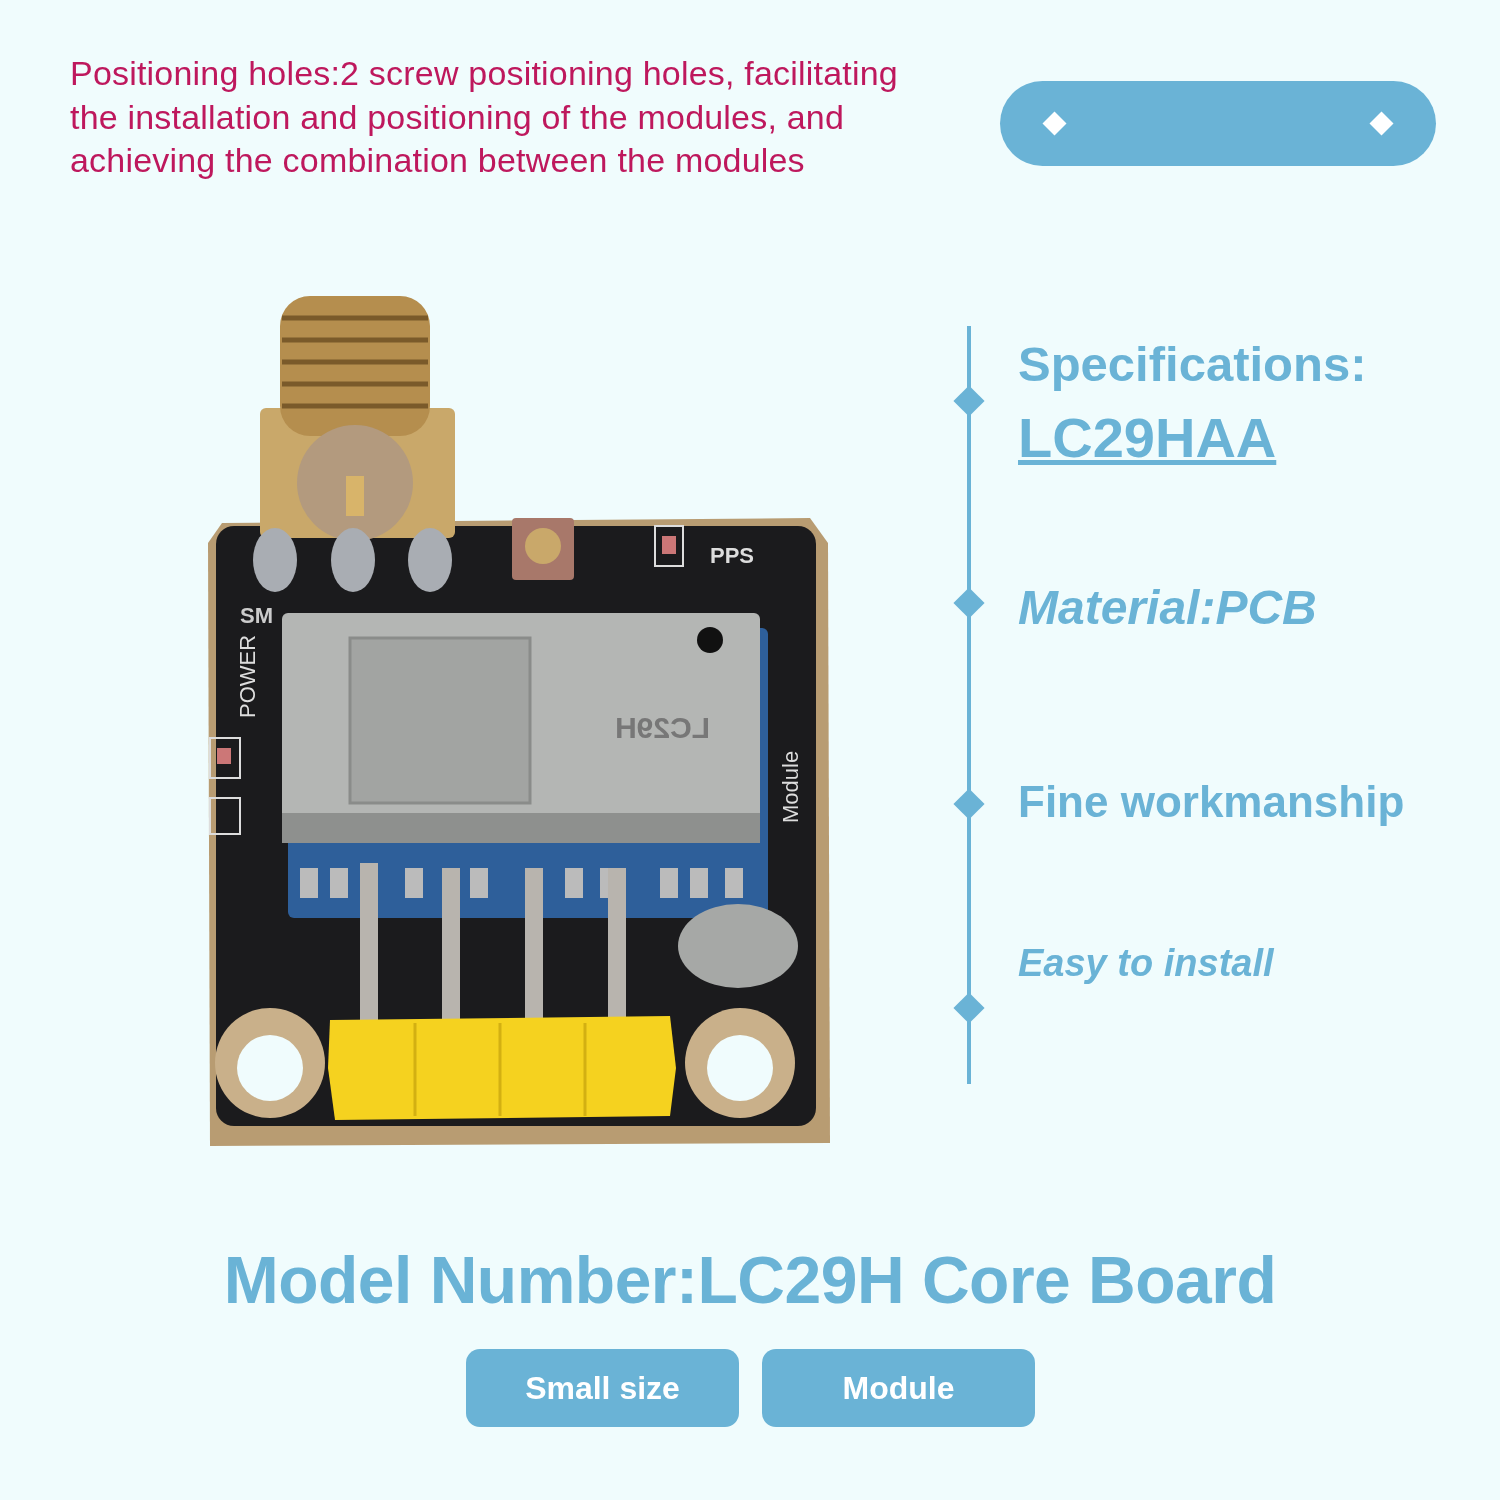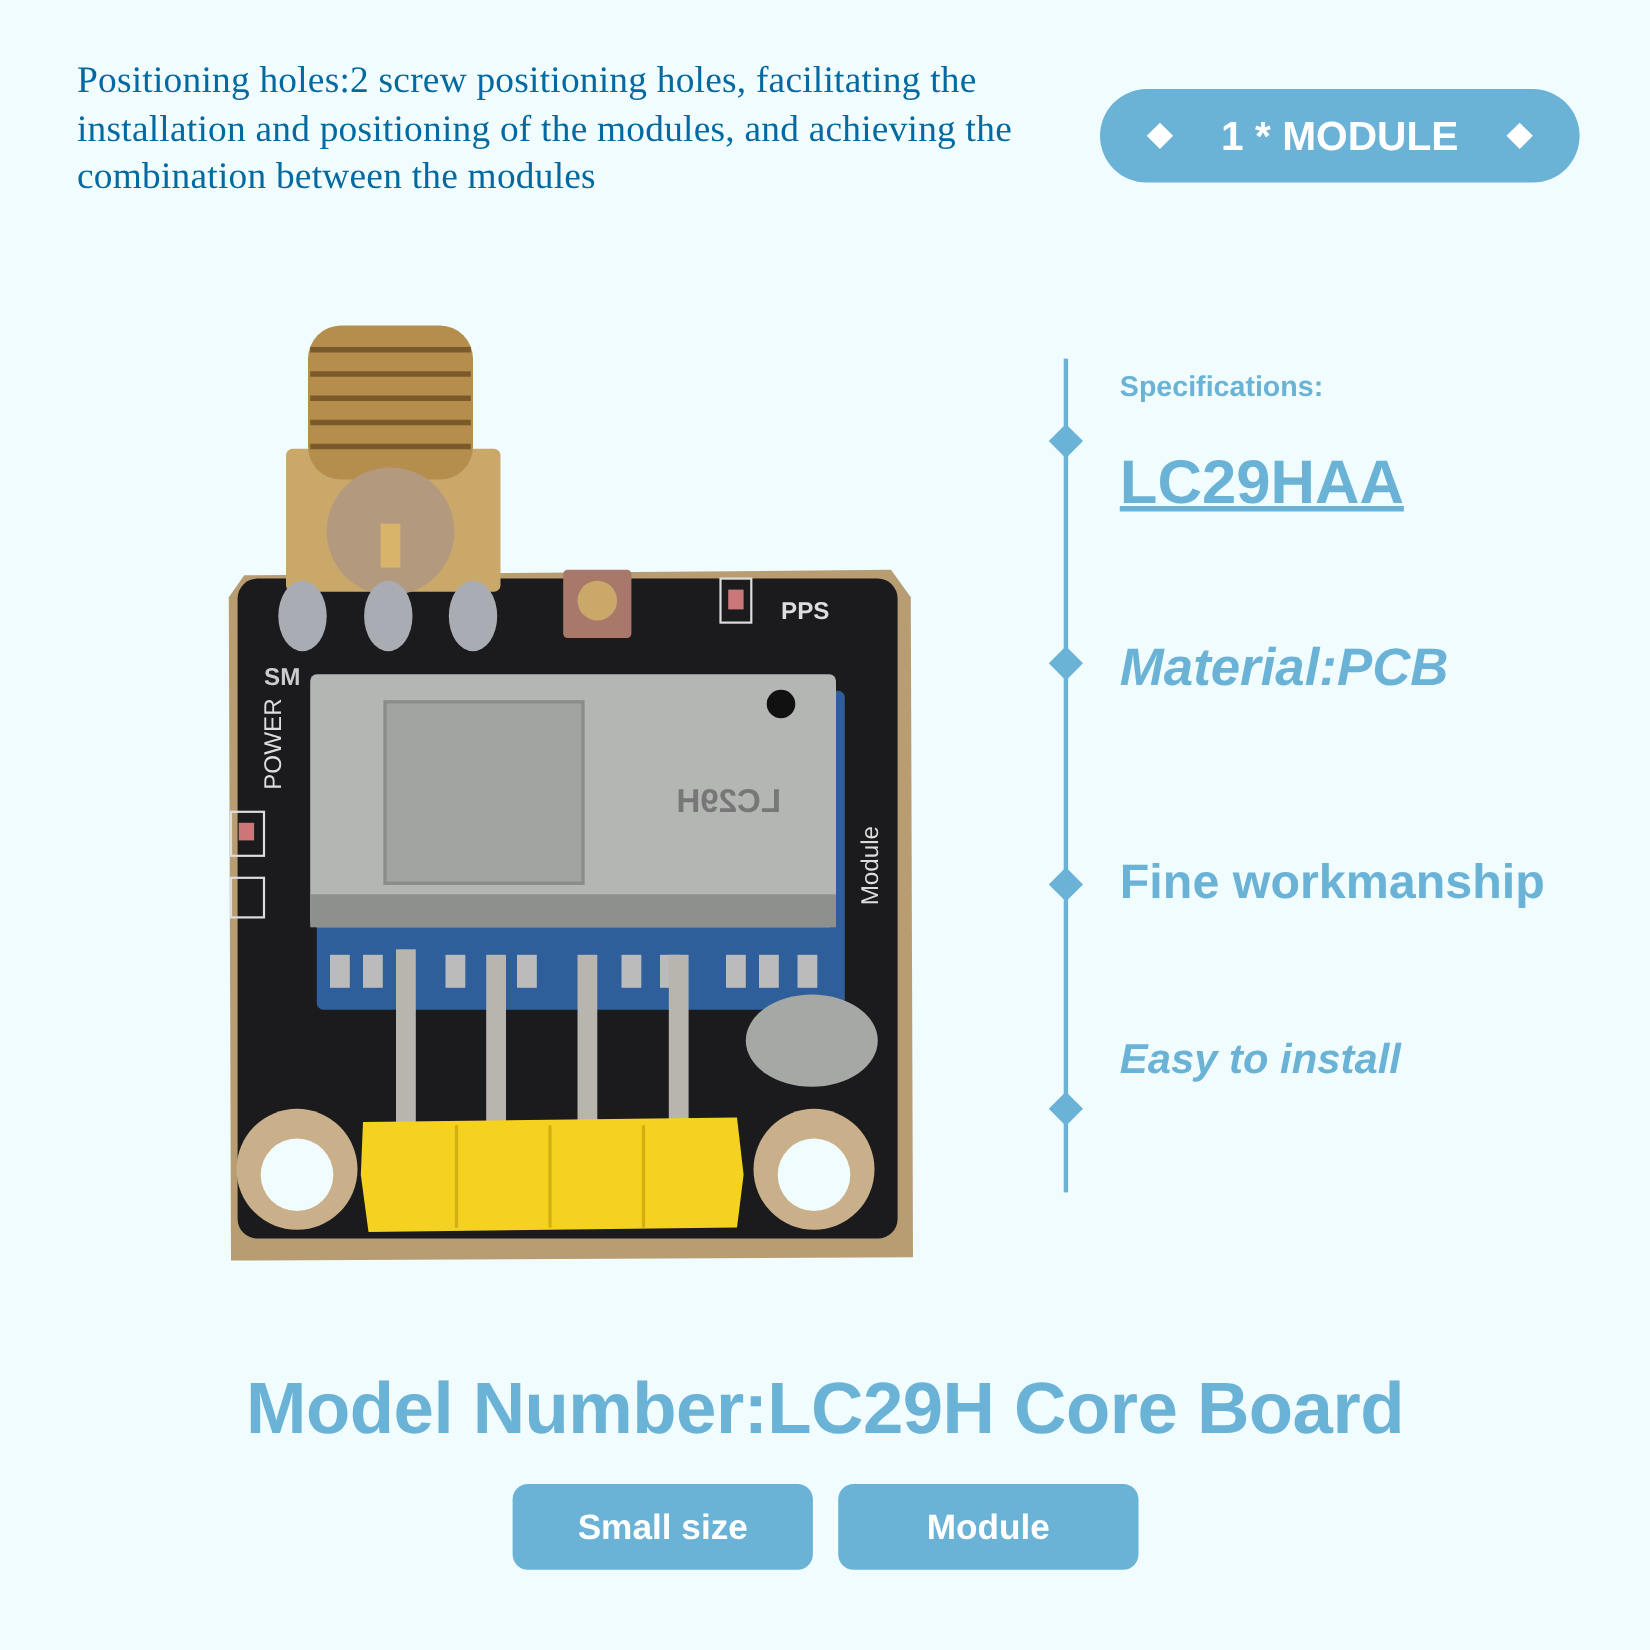--- a/index.html
+++ b/index.html
@@ -6,23 +6,22 @@
   html, body { width: 1500px; height: 1500px; }
   body {
     background: #f0fcfd;
     font-family: "Liberation Sans", "DejaVu Sans", sans-serif;
     position: relative;
     overflow: hidden;
     color: #6ab3d6;
   }
   .intro {
     position: absolute; left: 70px; top: 52px; width: 860px;
-    font-size: 34px; line-height: 43.5px; color: #0369a1;
+    font-size: 34px; line-height: 43.5px; color: #be185d;
     letter-spacing: 0.2px;
-    font-family: Liberation Serif, serif;
   }
   .pill {
     position: absolute; left: 1000px; top: 81px; width: 436px; height: 85px;
     background: #6ab3d6; border-radius: 43px;
     display: flex; align-items: center; justify-content: center; gap: 0;
     color: #fff; font-weight: bold; font-size: 37px;
   }
   .pill .dia {
     width: 17px; height: 17px; background: #fff; transform: rotate(45deg);
     position: absolute; top: 34px;
@@ -32,21 +31,21 @@
 
   .timeline {
     position: absolute; left: 967px; top: 326px; width: 4px; height: 758px;
     background: #6ab3d6;
   }
   .tnode {
     position: absolute; width: 22px; height: 22px; background: #6ab3d6;
     transform: rotate(45deg); left: 958px;
   }
   .spec-item { position: absolute; left: 1018px; font-weight: bold; color: #6ab3d6; white-space: nowrap; }
-  .spec-label { top: 336px; font-size: 26px; }
+  .spec-label { top: 336px; font-size: 49px; }
   .spec-value { top: 405px; font-size: 56px; text-decoration: underline; }
   .s2 { top: 580px; font-size: 48px; font-style: italic; }
   .s3 { top: 777px; font-size: 44px; }
   .s4 { top: 942px; font-size: 38px; font-style: italic; }
 
   .model {
     position: absolute; left: 0; width: 1500px; top: 1242px; text-align: center;
     font-weight: bold; font-size: 66px; color: #6ab3d6; letter-spacing: -0.5px;
   }
   .tag {
@@ -60,21 +59,20 @@
 
   .product { position: absolute; left: 170px; top: 278px; width: 680px; height: 880px; }
 </style>
 </head>
 <body>
 
 <div class="intro">Positioning holes:2 screw positioning holes, facilitating the installation and positioning of the modules, and achieving the combination between the modules</div>
 
 <div class="pill">
   <span class="dia l"></span>
-  <span>1 * MODULE</span>
   <span class="dia r"></span>
 </div>
 
 <div class="timeline"></div>
 <div class="tnode" style="top:390px"></div>
 <div class="tnode" style="top:592px"></div>
 <div class="tnode" style="top:793px"></div>
 <div class="tnode" style="top:997px"></div>
 
 <div class="spec-item spec-label">Specifications:</div>

